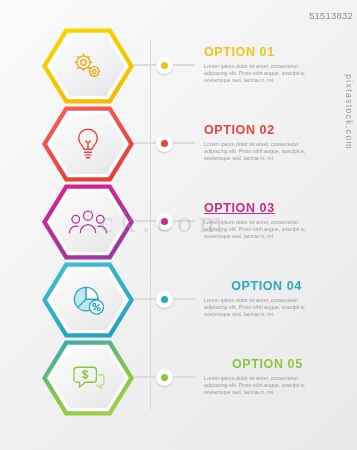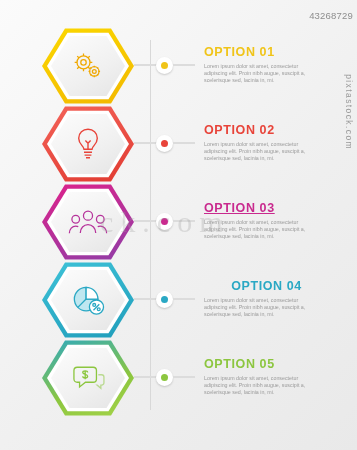--- a/index.html
+++ b/index.html
@@ -299,22 +299,22 @@
           <path d="M15 8.2v9.2M17.6 10.2c0-1.1-1.2-1.8-2.6-1.8s-2.6.7-2.6 1.8 1.2 1.5 2.6 1.9 2.6.8 2.6 1.9-1.2 1.8-2.6 1.8-2.6-.7-2.6-1.8"></path>
           <path d="M29 12.5h3.5a2.5 2.5 0 0 1 2.5 2.5v6a2.5 2.5 0 0 1-2.5 2.5h-.8v3.5l-4-3.5H28" stroke-opacity="0.55"></path>
         </svg>
       </div>
     </div>
     <div class="connector"></div>
     <div class="dot-outer"></div>
     <div class="dot-inner" style="background:#8cc63f;"></div>
     <div class="connector2"></div>
     <div class="textblock">
-      <div class="opt-title" style="color:#8cc63f;">OPTION 05</div>
+      <div class="opt-title" style="color:#8cc63f;margin-left:28px;">OPTION 05</div>
       <div class="opt-body">Lorem ipsum dolor sit amet, consectetur adipiscing elit. Proin nibh augue, suscipit a, scelerisque sed, lacinia in, mi.</div>
     </div>
   </div>
 
   <div class="wm-text">ck.com</div>
-  <div class="wm-right">43268729</div>
+  <div class="wm-right">51513832</div>
   <div class="wm-side">pixtastock.com</div>
 
 </div>
 
 </body></html>

